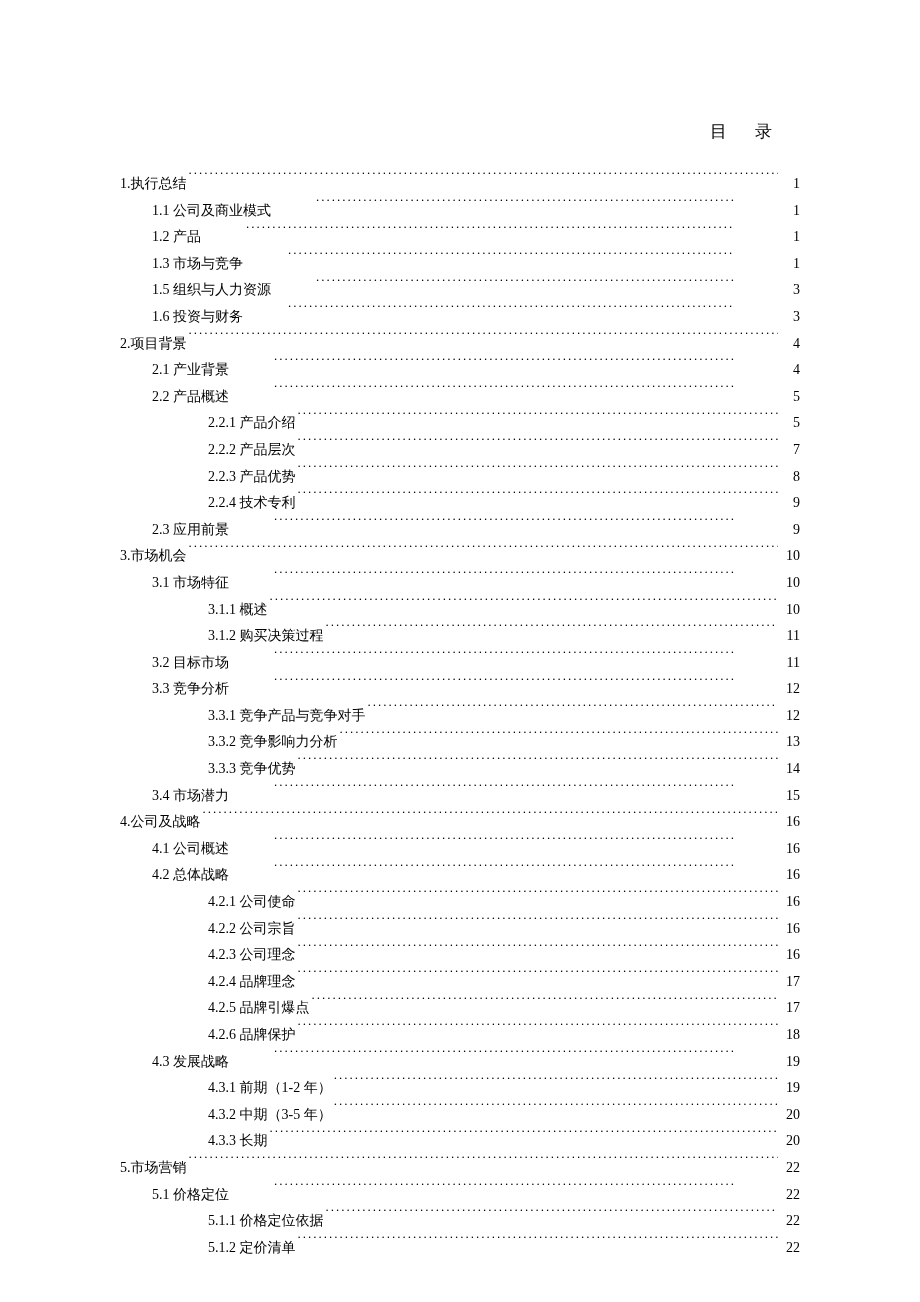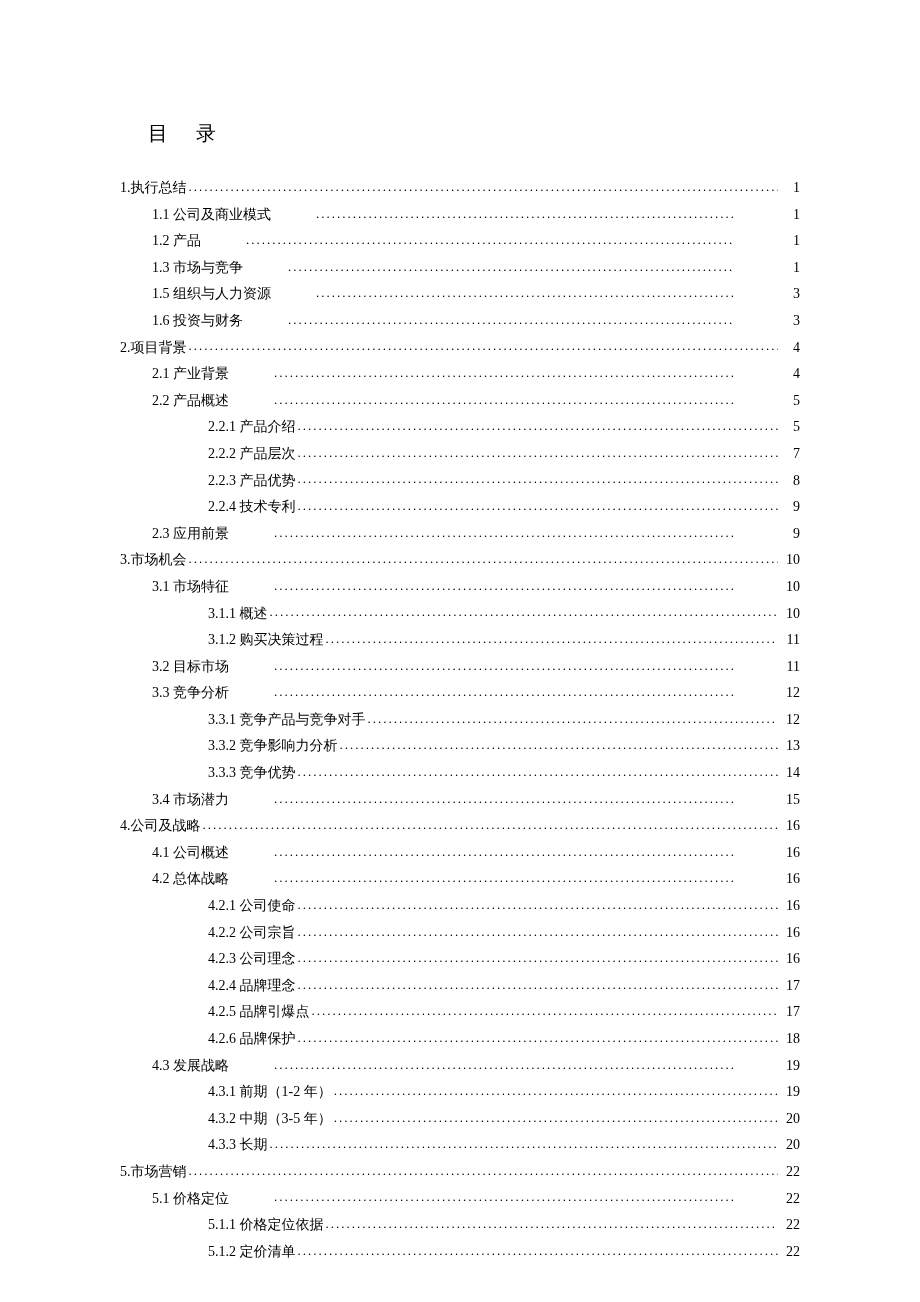--- a/index.html
+++ b/index.html
@@ -6,33 +6,33 @@
     body {
       background: #fff;
       font-family: "SimSun", "宋体", serif;
       width: 920px;
       height: 1302px;
       padding: 120px 120px 60px 120px;
       color: #000;
       font-size: 14px;
     }
     .toc-title {
-      text-align: left;
-      font-size: 20px;
+      text-align: right;
+      font-size: 17px;
       font-weight: normal;
       letter-spacing: 28px;
       margin-bottom: 28px;
       padding-left: 28px;
     }
     .toc-list {
       width: 100%;
     }
     .toc-row {
       display: flex;
-      align-items: flex-end;
+      align-items: flex-start;
       line-height: 1.9;
       white-space: nowrap;
     }
     .toc-row.lvl1 { padding-left: 0; }
     .toc-row.lvl2 { padding-left: 32px; gap: 43px; }
     .toc-row.lvl3 { padding-left: 88px; }
     .toc-label {
       flex: 0 0 auto;
     }
     .toc-dots {

